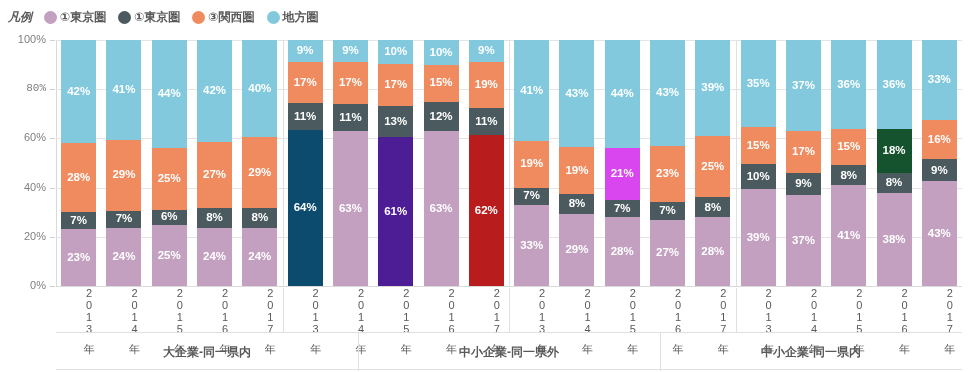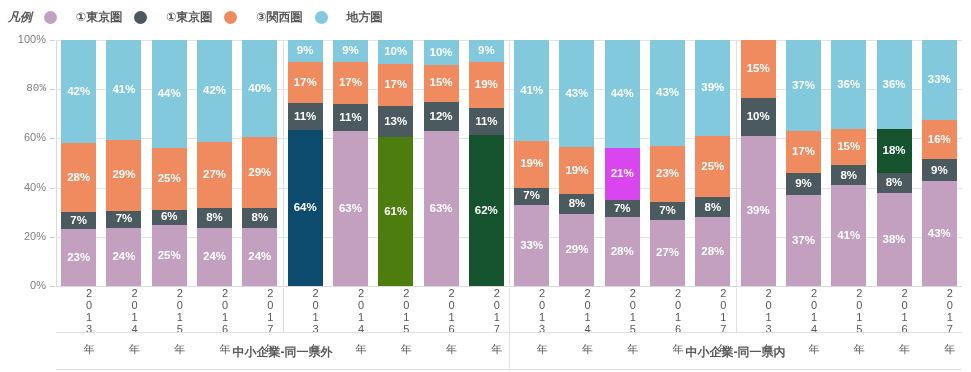--- a/index.html
+++ b/index.html
@@ -13,21 +13,21 @@
   
   #legend{
     position:absolute;left:8px;top:6px;
     display:flex;align-items:center;gap:6px;
     height:22px;
   }
   #legend .legend-title{
     font-size:12px;font-weight:bold;font-style:italic;color:#595959;
     margin-right:6px;white-space:nowrap;
   }
-  .legend-item{display:flex;align-items:center;gap:19px;margin-right:6px;}
+  .legend-item{display:flex;align-items:center;gap:3px;margin-right:6px;}
   .legend-swatch{width:13px;height:13px;border-radius:50%;display:block;}
   .legend-label{font-size:12px;color:#595959;white-space:nowrap;font-weight:bold;}
 
   
   #plot{
     position:absolute;left:56px;top:40px;
     width:906px;height:246px;
   }
   .gridline{
     position:absolute;left:0;width:906px;height:1px;background:#e4e4e4;
@@ -176,33 +176,33 @@
       <div class="bar">
         <div class="seg" style="flex: 9 0 0px; background: rgb(130, 201, 222);">9%</div>
         <div class="seg" style="flex: 17 0 0px; background: rgb(240, 139, 95);">17%</div>
         <div class="seg" style="flex: 11 0 0px; background: rgb(75, 90, 94);">11%</div>
         <div class="seg" style="flex: 63 0 0px; background: rgb(195, 160, 192);">63%</div>
       </div>
       <div class="bar">
         <div class="seg" style="flex: 10 0 0px; background: rgb(130, 201, 222);">10%</div>
         <div class="seg" style="flex: 17 0 0px; background: rgb(240, 139, 95);">17%</div>
         <div class="seg" style="flex: 13 0 0px; background: rgb(75, 90, 94);">13%</div>
-        <div class="seg" style="flex: 61 0 0px; background: #4d7c0f; text-align: center;">61%</div>
+        <div class="seg" style="flex: 61 0 0px; background: #4c1d95; text-align: center;">61%</div>
       </div>
       <div class="bar">
         <div class="seg" style="flex: 10 0 0px; background: rgb(130, 201, 222);">10%</div>
         <div class="seg" style="flex: 15 0 0px; background: rgb(240, 139, 95);">15%</div>
         <div class="seg" style="flex: 12 0 0px; background: rgb(75, 90, 94);">12%</div>
         <div class="seg" style="flex: 63 0 0px; background: rgb(195, 160, 192);">63%</div>
       </div>
       <div class="bar">
         <div class="seg" style="flex: 9 0 0px; background: rgb(130, 201, 222);">9%</div>
         <div class="seg" style="flex: 19 0 0px; background: rgb(240, 139, 95);">19%</div>
         <div class="seg" style="flex: 11 0 0px; background: rgb(75, 90, 94);">11%</div>
-        <div class="seg" style="flex: 62 0 0px; background: #14532d;">62%</div>
+        <div class="seg" style="flex: 62 0 0px; background: #b91c1c;">62%</div>
       </div>
     </div>
     <div class="group">
       <div class="bar">
         <div class="seg" style="flex: 41 0 0px; background: rgb(130, 201, 222);">41%</div>
         <div class="seg" style="flex: 19 0 0px; background: rgb(240, 139, 95);">19%</div>
         <div class="seg" style="flex: 7 0 0px; background: rgb(75, 90, 94);">7%</div>
         <div class="seg" style="flex: 33 0 0px; background: rgb(195, 160, 192);">33%</div>
       </div>
       <div class="bar">
@@ -225,20 +225,21 @@
       </div>
       <div class="bar">
         <div class="seg" style="flex: 39 0 0px; background: rgb(130, 201, 222);">39%</div>
         <div class="seg" style="flex: 25 0 0px; background: rgb(240, 139, 95);">25%</div>
         <div class="seg" style="flex: 8 0 0px; background: rgb(75, 90, 94);">8%</div>
         <div class="seg" style="flex: 28 0 0px; background: rgb(195, 160, 192);">28%</div>
       </div>
     </div>
     <div class="group">
       <div class="bar">
+        <div class="seg" style="flex: 35 0 0px; background: rgb(130, 201, 222);">35%</div>
         <div class="seg" style="flex: 15 0 0px; background: rgb(240, 139, 95);">15%</div>
         <div class="seg" style="flex: 10 0 0px; background: rgb(75, 90, 94);">10%</div>
         <div class="seg" style="flex: 39 0 0px; background: rgb(195, 160, 192);">39%</div>
       </div>
       <div class="bar">
         <div class="seg" style="flex: 37 0 0px; background: rgb(130, 201, 222);">37%</div>
         <div class="seg" style="flex: 17 0 0px; background: rgb(240, 139, 95);">17%</div>
         <div class="seg" style="flex: 9 0 0px; background: rgb(75, 90, 94);">9%</div>
         <div class="seg" style="flex: 37 0 0px; background: rgb(195, 160, 192);">37%</div>
       </div>
@@ -288,20 +289,21 @@
     </div>
     <div class="xgroup">
       <div class="xlabel">2013年</div>
       <div class="xlabel">2014年</div>
       <div class="xlabel">2015年</div>
       <div class="xlabel">2016年</div>
       <div class="xlabel">2017年</div>
     </div>
   </div>
 <div id="grouplabels">
+    <div class="glabel">大企業-同一県内</div>
     <div class="glabel">中小企業-同一県外</div>
     <div class="glabel">中小企業-同一県内</div>
   </div>
 <div id="bottomline"></div>
 
 <div class="ytick-label" style="position: absolute; left: 0px; top: 40px;">100%</div>
 <div class="ytick-mark" style="top: 40px;"></div>
 <div class="ytick-label" style="position: absolute; left: 0px; top: 89.2px; font-family: Liberation Mono, monospace;">80%</div>
 <div class="ytick-mark" style="top: 89.2px;"></div>
 <div class="ytick-label" style="position: absolute; left: 0px; top: 138.4px;">60%</div>

